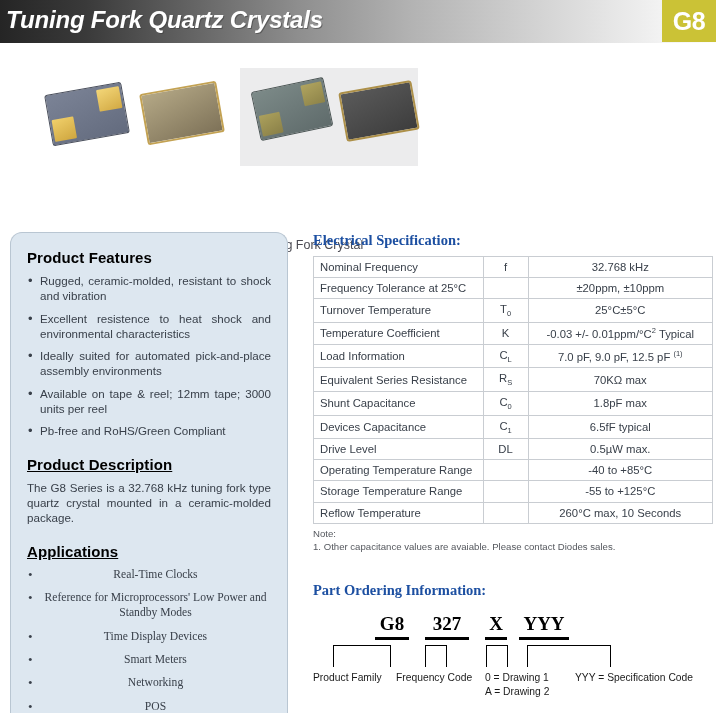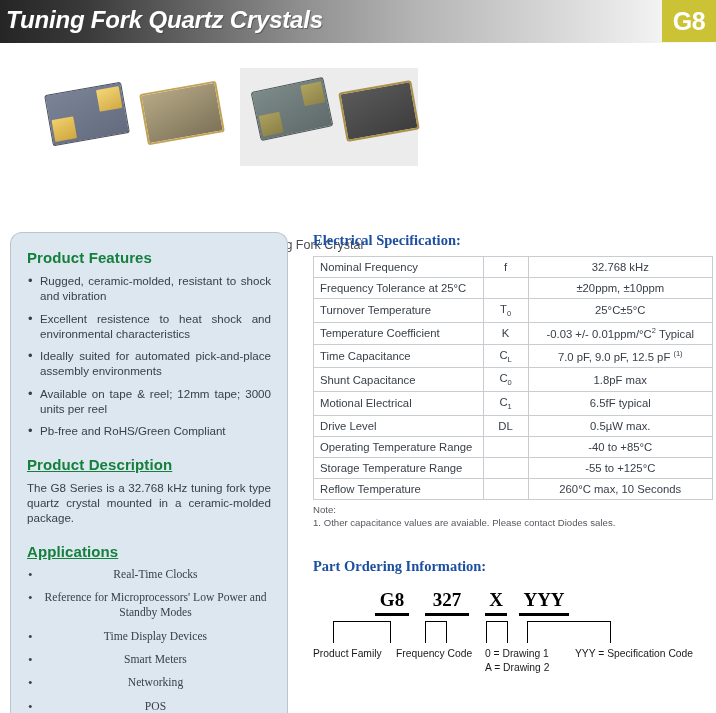--- a/index.html
+++ b/index.html
@@ -53,21 +53,21 @@
   
   .panel {
     position: absolute; left: 10px; top: 232px; width: 278px; height: 481px;
     background: #dde7f0;
     border: 1px solid #b9c6d2;
     border-bottom: none;
     border-top-left-radius: 12px; border-top-right-radius: 12px;
     padding: 16px 16px 0 16px;
   }
   .panel h2 {
-    font-size: 15px; font-weight: bold; color: #15803d;
+    font-size: 15px; font-weight: bold; color: #000000;
     margin-bottom: 7px; letter-spacing: 0.1px;
   }
   .panel h2.spaced { margin-top: 17px; text-decoration: underline; }
   .panel ul { list-style: none; }
   .panel li {
     position: relative; padding-left: 13px; margin-bottom: 7px;
     font-size: 11.6px; line-height: 1.32; color: #39404a; text-align: justify;
   }
   .panel li::before {
     content: "\2022"; position: absolute; left: 1px; top: -1px;
@@ -197,31 +197,36 @@
             <td class="c-param">Turnover Temperature</td>
             <td class="c-sym">T<sub>0</sub></td>
             <td class="c-val">25°C±5°C</td>
           </tr>
           <tr>
             <td class="c-param">Temperature Coefficient</td>
             <td class="c-sym">K</td>
             <td class="c-val">-0.03 +/- 0.01ppm/°C<sup>2</sup> Typical</td>
           </tr>
           <tr>
-            <td class="c-param">Time Capacitance</td>
+            <td class="c-param">Load Information</td>
             <td class="c-sym">C<sub>L</sub></td>
             <td class="c-val">7.0 pF, 9.0 pF, 12.5 pF <sup>(1)</sup></td>
+          </tr>
+          <tr>
+            <td class="c-param">Equivalent Series Resistance</td>
+            <td class="c-sym">R<sub>S</sub></td>
+            <td class="c-val">70KΩ max</td>
           </tr>
           <tr>
             <td class="c-param">Shunt Capacitance</td>
             <td class="c-sym">C<sub>0</sub></td>
             <td class="c-val">1.8pF max</td>
           </tr>
           <tr>
-            <td class="c-param">Motional Electrical</td>
+            <td class="c-param">Devices Capacitance</td>
             <td class="c-sym">C<sub>1</sub></td>
             <td class="c-val">6.5fF typical</td>
           </tr>
           <tr>
             <td class="c-param">Drive Level</td>
             <td class="c-sym">DL</td>
             <td class="c-val">0.5µW max.</td>
           </tr>
           <tr>
             <td class="c-param">Operating Temperature Range</td>

